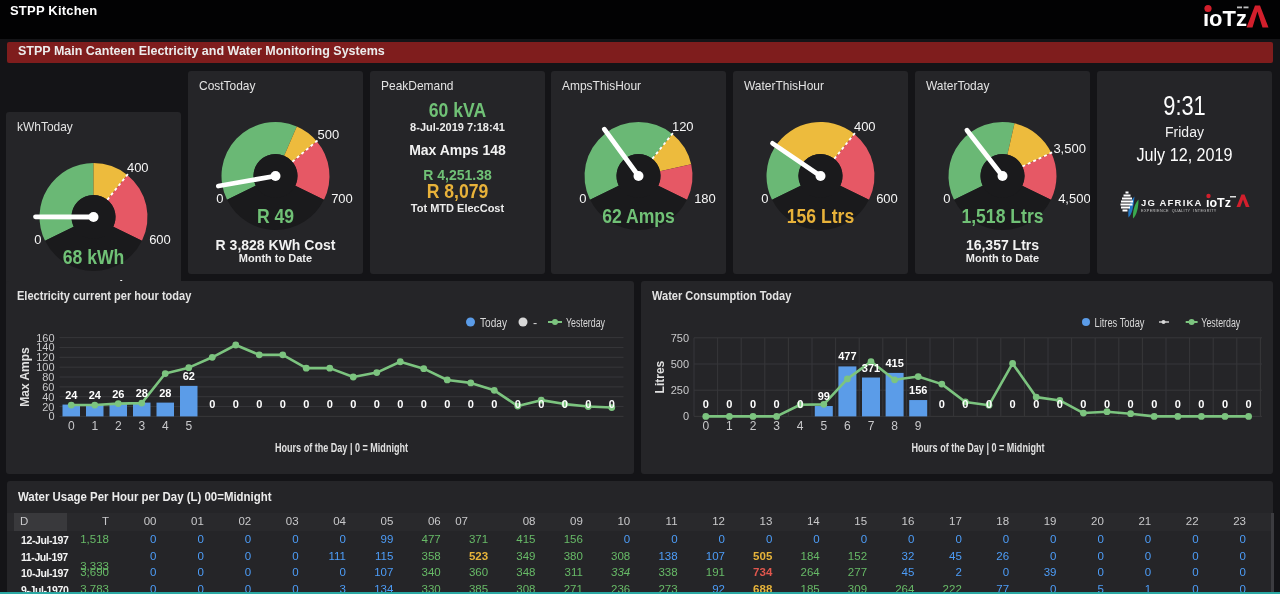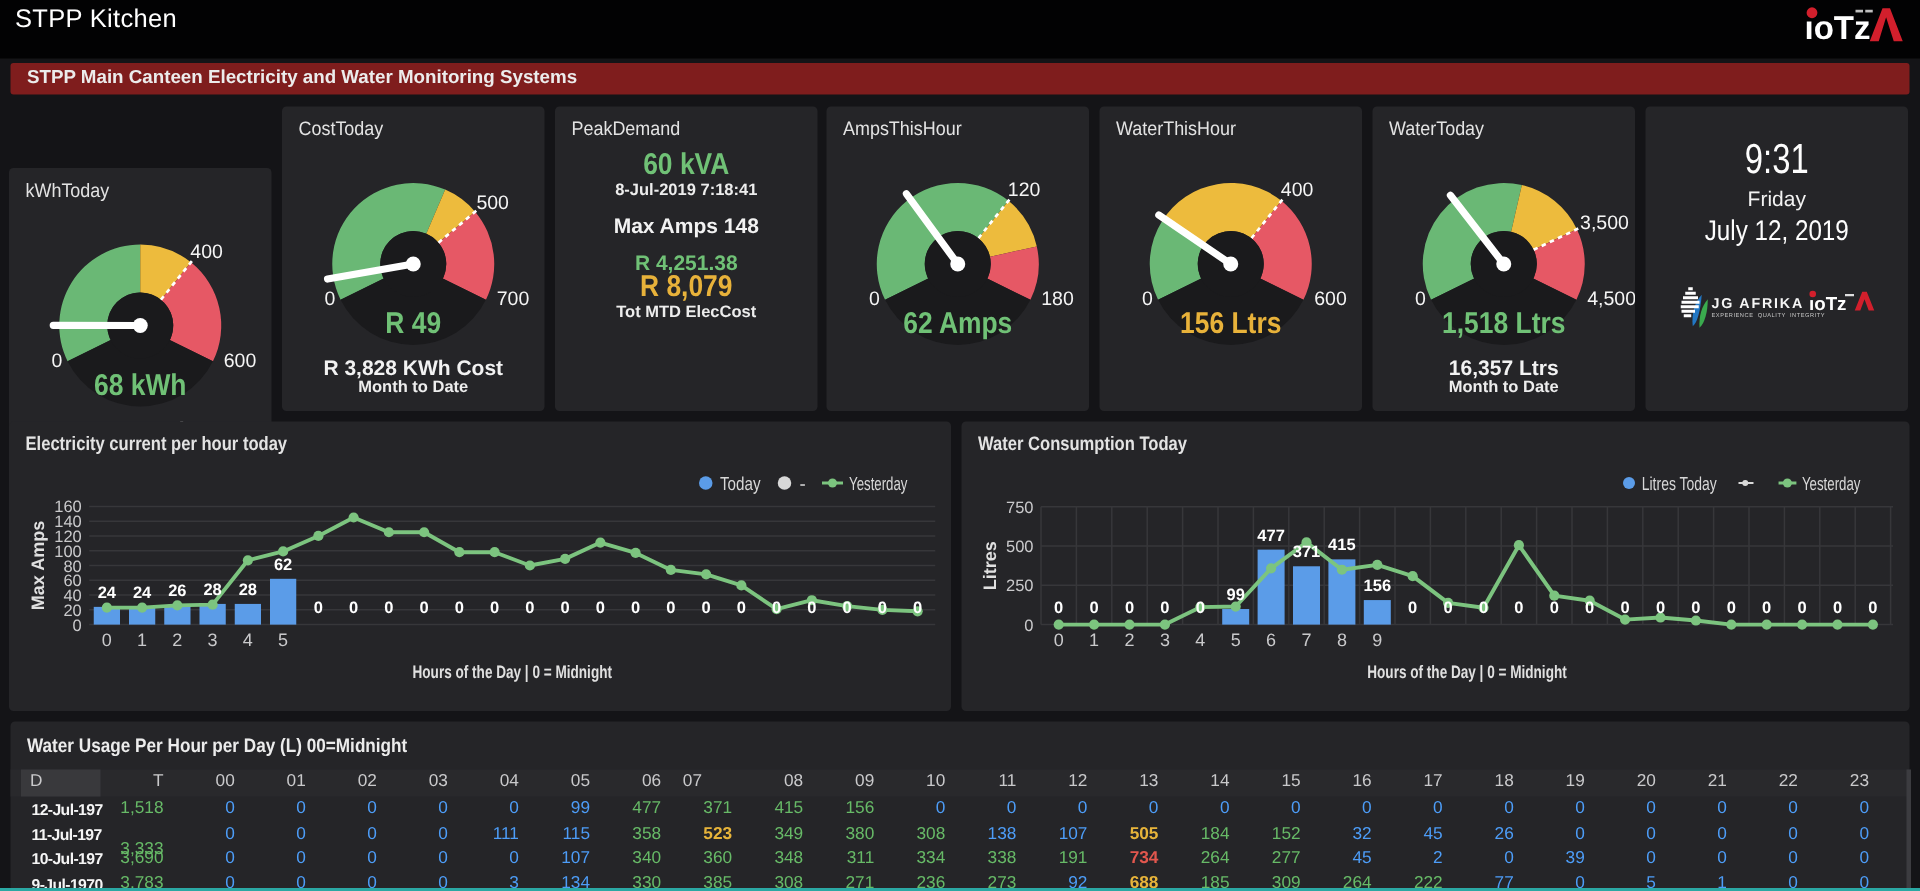--- a/index.html
+++ b/index.html
@@ -1,19 +1,19 @@
 <!DOCTYPE html>
 <html><head>
 <meta charset="utf-8">
 <style>
 * { margin:0; padding:0; box-sizing:border-box; }
 html,body { width:1280px; height:594px; background:#141417; overflow:hidden;
   font-family:"Liberation Sans", sans-serif; }
 #topbar { position:absolute; left:0; top:0; width:1280px; height:39px; background:#020203; }
-#topbar .t { position:absolute; left:10px; top:3px; font-size:17px; font-weight:normal; color:#fff; letter-spacing:0.2px;}
+#topbar .t { position:absolute; left:10px; top:3px; font-size:13px; font-weight:bold; color:#fff; letter-spacing:0.2px;}
 #subbar { position:absolute; left:7px; top:42px; width:1266px; height:21px; background:#7f1d1d;
   border-radius:2px;}
 #subbar span { position:absolute; left:11px; top:2px; font-size:12.5px; font-weight:bold; color:#ececec;}
 .card { position:absolute; top:71px; width:175px; height:203px; background:#252528; border-radius:3px;}
 .panel2 { position:absolute; top:281px; height:193px; background:#252528; border-radius:3px;}
 .ctitle { position:absolute; left:11px; top:7px; font-size:13px; font-weight:normal; color:#e3e3e3; transform:scaleX(0.92); transform-origin:left;}
 .cc { position:absolute; left:0; width:100%; text-align:center; }
 .big { font-size:20px; font-weight:bold; transform:scaleX(0.88); }
 .sub1 { font-size:14px; font-weight:bold; color:#f2f2f2; }
 .sub2 { font-size:11px; font-weight:bold; color:#ededed; }
@@ -468,21 +468,21 @@
       <div class="tcell blue" style="left:108.5px; top:85.2px; width:41px;">0</div>
       <div class="tcell blue" style="left:155.87px; top:85.2px; width:41px;">0</div>
       <div class="tcell blue" style="left:203.24px; top:85.2px; width:41px;">0</div>
       <div class="tcell blue" style="left:250.61px; top:85.2px; width:41px;">0</div>
       <div class="tcell blue" style="left:297.98px; top:85.2px; width:41px;">0</div>
       <div class="tcell blue" style="left:345.35px; top:85.2px; width:41px;">107</div>
       <div class="tcell tgreen" style="left:392.72px; top:85.2px; width:41px;">340</div>
       <div class="tcell tgreen" style="left:440.09px; top:85.2px; width:41px;">360</div>
       <div class="tcell tgreen" style="left:487.46px; top:85.2px; width:41px;">348</div>
       <div class="tcell tgreen" style="left:534.83px; top:85.2px; width:41px;">311</div>
-      <div class="tcell tgreen" style="left:582.2px; top:85.2px; width:41px;">334</div>
+      <div class="tcell tgreen" style="left:582.2px; top:85.2px; width:41px;font-style:italic;">334</div>
       <div class="tcell tgreen" style="left:629.57px; top:85.2px; width:41px;">338</div>
       <div class="tcell tgreen" style="left:676.94px; top:85.2px; width:41px;">191</div>
       <div class="tcell tred" style="left:724.31px; top:85.2px; width:41px;">734</div>
       <div class="tcell tgreen" style="left:771.68px; top:85.2px; width:41px;">264</div>
       <div class="tcell tgreen" style="left:819.05px; top:85.2px; width:41px;">277</div>
       <div class="tcell blue" style="left:866.42px; top:85.2px; width:41px;">45</div>
       <div class="tcell blue" style="left:913.79px; top:85.2px; width:41px;">2</div>
       <div class="tcell blue" style="left:961.16px; top:85.2px; width:41px;">0</div>
       <div class="tcell blue" style="left:1008.53px; top:85.2px; width:41px;">39</div>
       <div class="tcell blue" style="left:1055.9px; top:85.2px; width:41px;">0</div>

